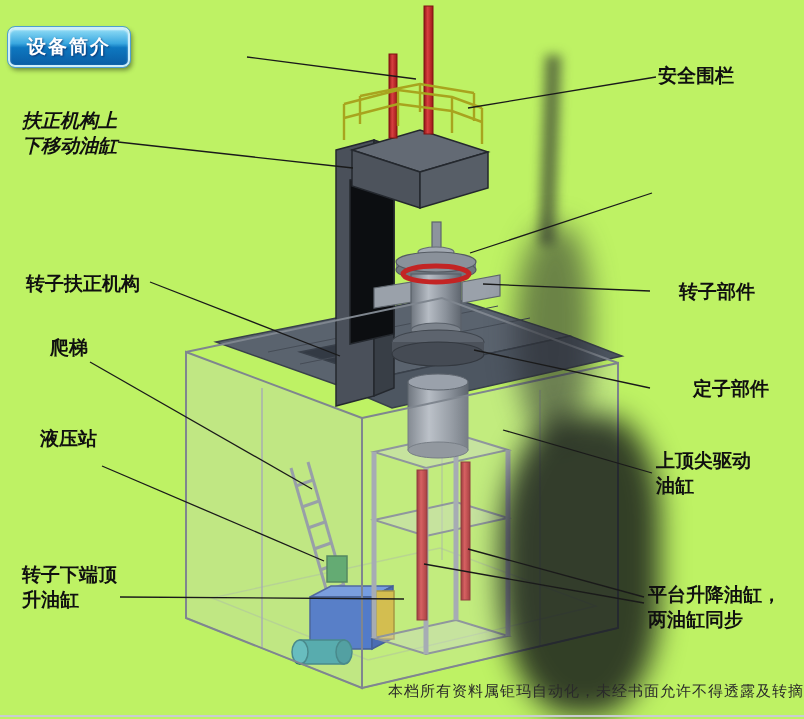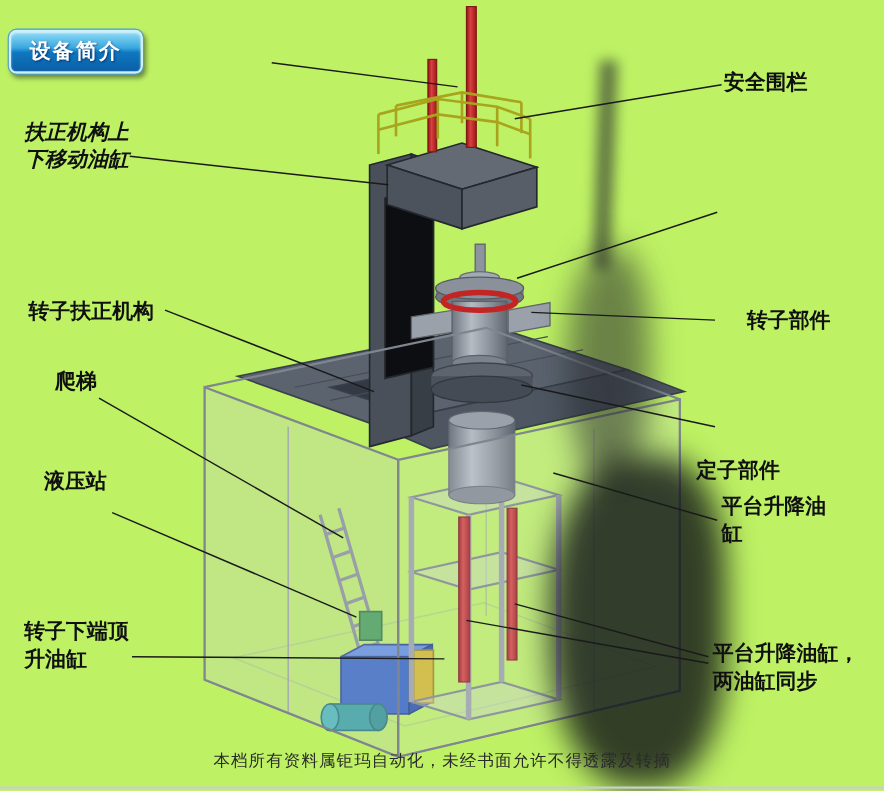--- a/index.html
+++ b/index.html
@@ -23,21 +23,21 @@
     position:absolute;left:8px;top:27px;z-index:4;
     padding:5px 17px;border-radius:7px;
     background:linear-gradient(180deg,#8fdcf6 0%,#3aa8e0 40%,#0e78c0 52%,#0a5ea6 100%);
     border:2px solid #cdeefb;outline:1px solid #4f9fd0;
     box-shadow:2px 3px 5px rgba(0,0,0,0.45), inset 0 1px 2px rgba(255,255,255,0.7);
     color:#ffffff;font-size:19px;font-weight:bold;letter-spacing:2px;
     text-shadow:1px 1px 2px rgba(0,0,60,0.55);
   }
   .footer{
     position:absolute;left:0;top:682px;width:100%;z-index:4;
-    text-align:center;font-size:15px;color:#2a2a2a;letter-spacing:1px;
+    text-align:right;font-size:15px;color:#2a2a2a;letter-spacing:1px;
   }
   .bottom-rule{position:absolute;left:0;top:715px;width:100%;height:2px;background:#c9cdd3;z-index:4;}
 </style>
 </head>
 <body>
 
 <div class="stage">
 
   <svg class="machine" width="804" height="719" viewBox="0 0 804 719">
     <defs>
@@ -191,21 +191,21 @@
     </g>
   </svg>
 
   <div class="badge">设备简介</div>
 
   <div class="callout nowrap" style="left:658px;top:63px;">安全围栏</div>
   <div class="callout" style="left:22px;top:108px;width:100px;font-style:italic;">扶正机构上下移动油缸</div>
   <div class="callout nowrap" style="left:26px;top:271px;">转子扶正机构</div>
   <div class="callout nowrap" style="left:655px;top:279px;margin-left:24px;">转子部件</div>
   <div class="callout nowrap" style="left:50px;top:335px;">爬梯</div>
-  <div class="callout nowrap" style="left:633px;top:376px;margin-top:40px;">定子部件</div>
+  <div class="callout nowrap" style="left:693px;top:376px;">定子部件</div>
   <div class="callout nowrap" style="left:40px;top:426px;">液压站</div>
-  <div class="callout" style="left:656px;top:448px;width:100px;">平台升降油缸</div>
+  <div class="callout" style="left:656px;top:448px;width:100px;">上顶尖驱动油缸</div>
   <div class="callout" style="left:22px;top:562px;width:100px;">转子下端顶升油缸</div>
   <div class="callout" style="left:648px;top:582px;width:140px;">平台升降油缸，两油缸同步</div>
 
   <div class="footer">本档所有资料属钜玛自动化，未经书面允许不得透露及转摘</div>
   <div class="bottom-rule"></div>
 </div>
 
 </body></html>

